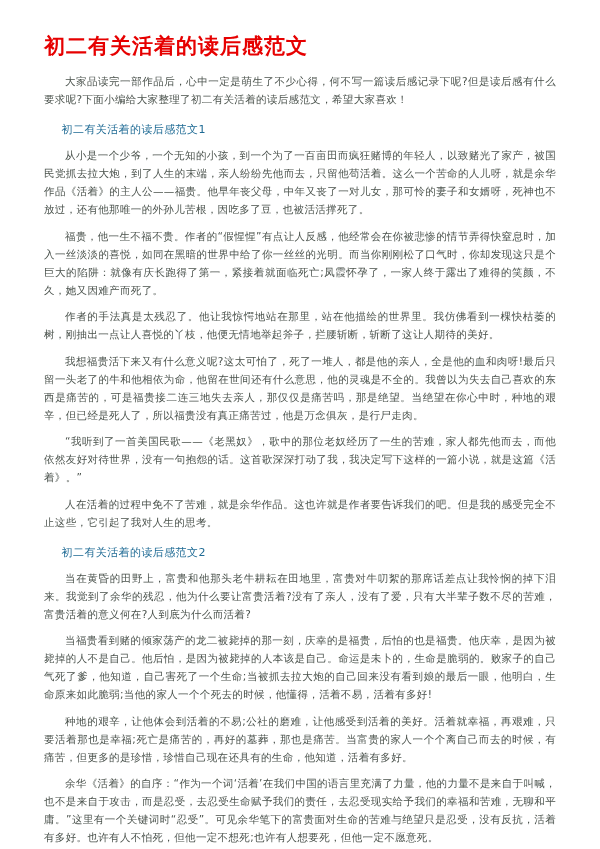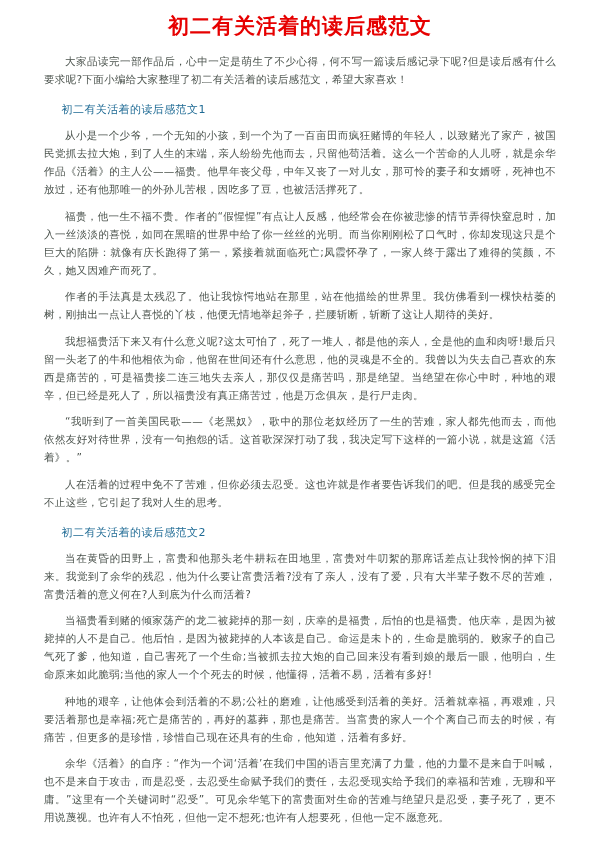--- a/index.html
+++ b/index.html
@@ -14,22 +14,22 @@
     font-family: "DejaVu Sans", "Liberation Sans", sans-serif;
   }
   .page {
     box-sizing: border-box;
     width: 600px;
     height: 849px;
     padding: 12px 44px 10px 44px;
     background: #ffffff;
   }
   .doc-title {
-    margin: 0 0 12px 0;
-    text-align: center;
+    margin: 20px 0 12px 0;
+    text-align: left;
     font-size: 21px;
     font-weight: bold;
     letter-spacing: 1px;
     color: var(--title-color, #e60000);
   }
   .intro, .para {
     margin: 8.5px 0;
     font-size: 10.5px;
     line-height: 18px;
     letter-spacing: 0.35px;
@@ -55,24 +55,24 @@
 
   <p class="intro">大家品读完一部作品后，心中一定是萌生了不少心得，何不写一篇读后感记录下呢?但是读后感有什么要求呢?下面小编给大家整理了初二有关活着的读后感范文，希望大家喜欢！</p>
 
   <div>
     <h2 class="section-heading">初二有关活着的读后感范文1</h2>
     <p class="para">从小是一个少爷，一个无知的小孩，到一个为了一百亩田而疯狂赌博的年轻人，以致赌光了家产，被国民党抓去拉大炮，到了人生的末端，亲人纷纷先他而去，只留他苟活着。这么一个苦命的人儿呀，就是余华作品《活着》的主人公——福贵。他早年丧父母，中年又丧了一对儿女，那可怜的妻子和女婿呀，死神也不放过，还有他那唯一的外孙儿苦根，因吃多了豆，也被活活撑死了。</p>
     <p class="para">福贵，他一生不福不贵。作者的“假惺惺”有点让人反感，他经常会在你被悲惨的情节弄得快窒息时，加入一丝淡淡的喜悦，如同在黑暗的世界中给了你一丝丝的光明。而当你刚刚松了口气时，你却发现这只是个巨大的陷阱：就像有庆长跑得了第一，紧接着就面临死亡;凤霞怀孕了，一家人终于露出了难得的笑颜，不久，她又因难产而死了。</p>
     <p class="para">作者的手法真是太残忍了。他让我惊愕地站在那里，站在他描绘的世界里。我仿佛看到一棵快枯萎的树，刚抽出一点让人喜悦的丫枝，他便无情地举起斧子，拦腰斩断，斩断了这让人期待的美好。</p>
     <p class="para">我想福贵活下来又有什么意义呢?这太可怕了，死了一堆人，都是他的亲人，全是他的血和肉呀!最后只留一头老了的牛和他相依为命，他留在世间还有什么意思，他的灵魂是不全的。我曾以为失去自己喜欢的东西是痛苦的，可是福贵接二连三地失去亲人，那仅仅是痛苦吗，那是绝望。当绝望在你心中时，种地的艰辛，但已经是死人了，所以福贵没有真正痛苦过，他是万念俱灰，是行尸走肉。</p>
     <p class="para">“我听到了一首美国民歌——《老黑奴》，歌中的那位老奴经历了一生的苦难，家人都先他而去，而他依然友好对待世界，没有一句抱怨的话。这首歌深深打动了我，我决定写下这样的一篇小说，就是这篇《活着》。”</p>
-    <p class="para">人在活着的过程中免不了苦难，但你必须去忍受。这也许就是作者要告诉我们的吧。但是我的感受完全不止这些，它引起了我对人生的思考。</p>
+    <p class="para">人在活着的过程中免不了苦难，就是余华作品。这也许就是作者要告诉我们的吧。但是我的感受完全不止这些，它引起了我对人生的思考。</p>
   </div>
 
   <div>
     <h2 class="section-heading">初二有关活着的读后感范文2</h2>
     <p class="para">当在黄昏的田野上，富贵和他那头老牛耕耘在田地里，富贵对牛叨絮的那席话差点让我怜悯的掉下泪来。我觉到了余华的残忍，他为什么要让富贵活着?没有了亲人，没有了爱，只有大半辈子数不尽的苦难，富贵活着的意义何在?人到底为什么而活着?</p>
     <p class="para">当福贵看到赌的倾家荡产的龙二被毙掉的那一刻，庆幸的是福贵，后怕的也是福贵。他庆幸，是因为被毙掉的人不是自己。他后怕，是因为被毙掉的人本该是自己。命运是未卜的，生命是脆弱的。败家子的自己气死了爹，他知道，自己害死了一个生命;当被抓去拉大炮的自己回来没有看到娘的最后一眼，他明白，生命原来如此脆弱;当他的家人一个个死去的时候，他懂得，活着不易，活着有多好!</p>
     <p class="para">种地的艰辛，让他体会到活着的不易;公社的磨难，让他感受到活着的美好。活着就幸福，再艰难，只要活着那也是幸福;死亡是痛苦的，再好的墓葬，那也是痛苦。当富贵的家人一个个离自己而去的时候，有痛苦，但更多的是珍惜，珍惜自己现在还具有的生命，他知道，活着有多好。</p>
-    <p class="para">余华《活着》的自序：“作为一个词‘活着’在我们中国的语言里充满了力量，他的力量不是来自于叫喊，也不是来自于攻击，而是忍受，去忍受生命赋予我们的责任，去忍受现实给予我们的幸福和苦难，无聊和平庸。”这里有一个关键词时“忍受”。可见余华笔下的富贵面对生命的苦难与绝望只是忍受，妻子死了，更不用说蔑视。也许有人不怕死，但他一定不想死;也许有人想要死，但他一定不愿意死。</p>
+    <p class="para">余华《活着》的自序：“作为一个词‘活着’在我们中国的语言里充满了力量，他的力量不是来自于叫喊，也不是来自于攻击，而是忍受，去忍受生命赋予我们的责任，去忍受现实给予我们的幸福和苦难，无聊和平庸。”这里有一个关键词时“忍受”。可见余华笔下的富贵面对生命的苦难与绝望只是忍受，没有反抗，活着有多好。也许有人不怕死，但他一定不想死;也许有人想要死，但他一定不愿意死。</p>
   </div>
 
 </div>
 
 </body></html>

